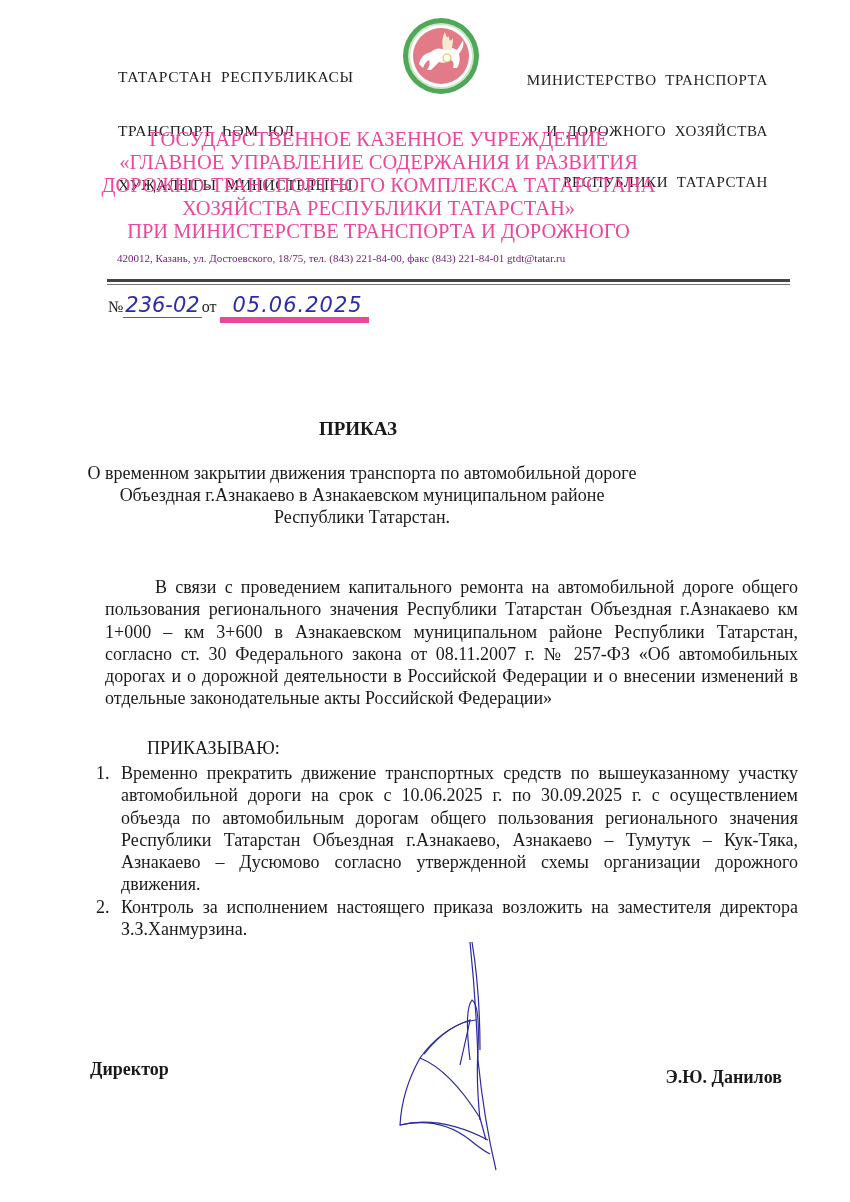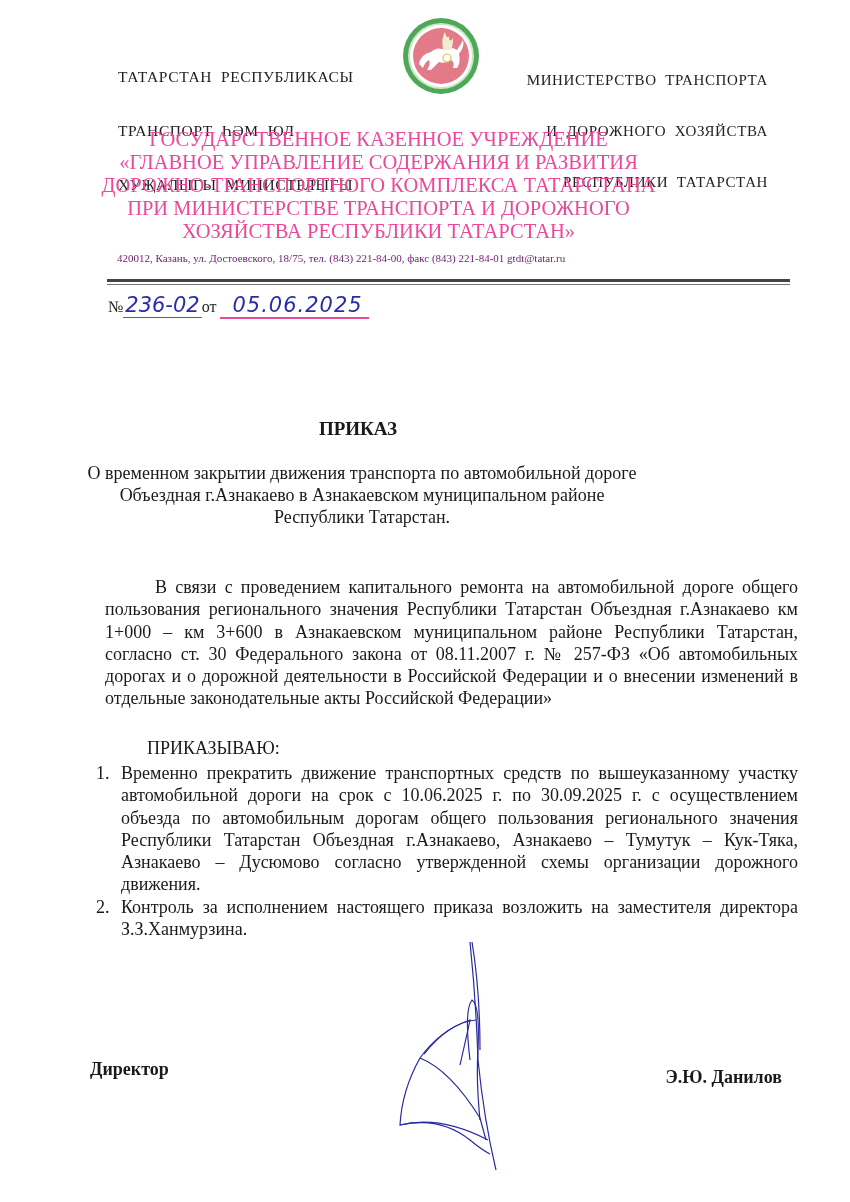--- a/index.html
+++ b/index.html
@@ -10,21 +10,21 @@
   .hdr-right { right:82px; top:38px; font-size:15px; line-height:17px; letter-spacing:0.6px; color:#222; text-align:right; white-space:pre; }
   .emblem { left:401px; top:16px; width:80px; height:80px; }
   .org { left:0; width:757px; top:128px; text-align:center; font-size:20.5px; line-height:23px; color:#ec4899; }
   .org div { white-space:nowrap; }
   .addr { left:117px; top:252px; font-size:11px; color:#701a75; white-space:nowrap; }
   .rule1 { left:107px; top:279px; width:683px; height:3px; background:#444; }
   .rule2 { left:107px; top:284px; width:683px; height:1px; background:#777; }
   .regline { left:108px; top:293px; font-size:16px; color:#222; white-space:nowrap; }
   .hand { font-family:"DejaVu Sans", sans-serif; font-style:italic; color:#2c2ca8; font-size:21px; }
   .num-under { display:inline-block; border-bottom:1px solid #4d7c0f; padding:0 2px; }
-  .date-under { display:inline-block; border-bottom:2px solid #ec4899; padding:0 6px 0 12px; letter-spacing:1px; }
+  .date-under { display:inline-block; border-bottom:6px solid #ec4899; padding:0 6px 0 12px; letter-spacing:1px; }
   .title { left:0; width:716px; top:418px; text-align:center; font-weight:bold; font-size:19px; }
   .subject { left:0; width:724px; top:462px; text-align:center; font-size:18px; line-height:22px; }
   .body { left:105px; width:693px; top:576px; font-size:18px; line-height:22.3px; text-align:justify; }
   .body p { margin:0; text-indent:50px; text-align:justify; }
   .order-word { left:147px; top:738px; font-size:18px; }
   .list { left:96px; width:702px; top:762px; font-size:18px; line-height:22.3px; }
   .li { display:flex; }
   .li .n { width:25px; flex:none; }
   .li .t { flex:1; text-align:justify; }
   .sig-title { left:90px; top:1059px; font-weight:bold; font-size:18px; }
@@ -53,22 +53,22 @@
 <div class="abs hdr-right">
   <div>МИНИСТЕРСТВО  ТРАНСПОРТА</div>
   <div>И  ДОРОЖНОГО  ХОЗЯЙСТВА</div>
   <div>РЕСПУБЛИКИ  ТАТАРСТАН</div>
 </div>
 
 <div class="abs org">
   <div>ГОСУДАРСТВЕННОЕ КАЗЕННОЕ УЧРЕЖДЕНИЕ</div>
   <div>«ГЛАВНОЕ УПРАВЛЕНИЕ СОДЕРЖАНИЯ И РАЗВИТИЯ</div>
   <div>ДОРОЖНО-ТРАНСПОРТНОГО КОМПЛЕКСА ТАТАРСТАНА</div>
+  <div>ХОЗЯЙСТВА РЕСПУБЛИКИ ТАТАРСТАН»</div>
   <div>ПРИ МИНИСТЕРСТВЕ ТРАНСПОРТА И ДОРОЖНОГО</div>
-  <div>ХОЗЯЙСТВА РЕСПУБЛИКИ ТАТАРСТАН»</div>
 </div>
 
 <div class="abs addr">420012, Казань, ул. Достоевского, 18/75, тел. (843) 221-84-00, факс (843) 221-84-01  gtdt@tatar.ru</div>
 <div class="abs rule1"></div>
 <div class="abs rule2"></div>
 
 <div class="abs regline">
   <span>№</span><span class="num-under hand">236-02</span><span>от</span>
   <span class="date-under hand">05.06.2025</span>
 </div>

